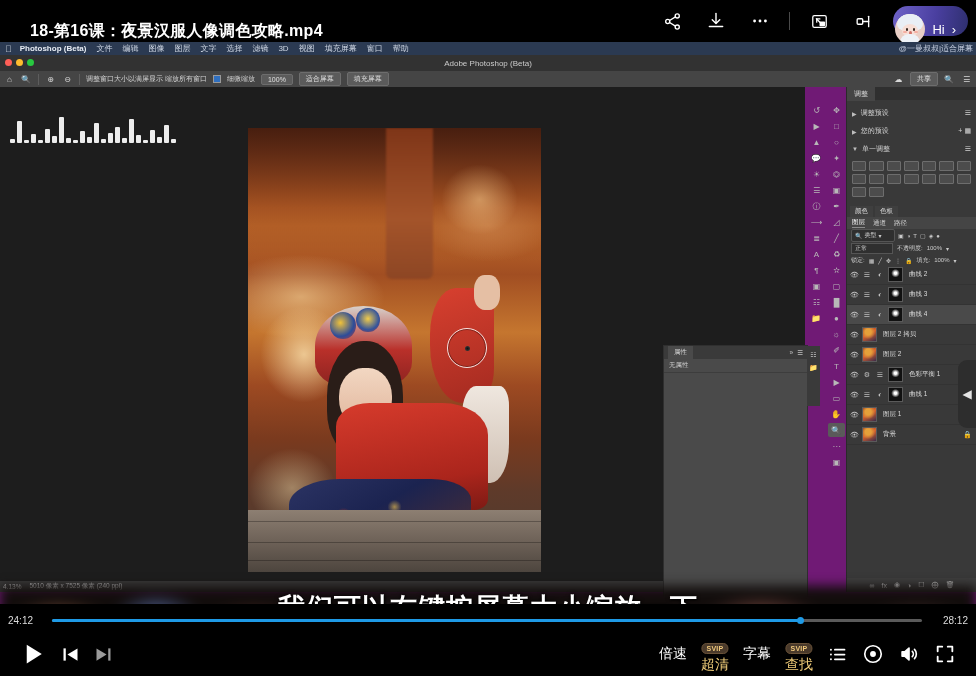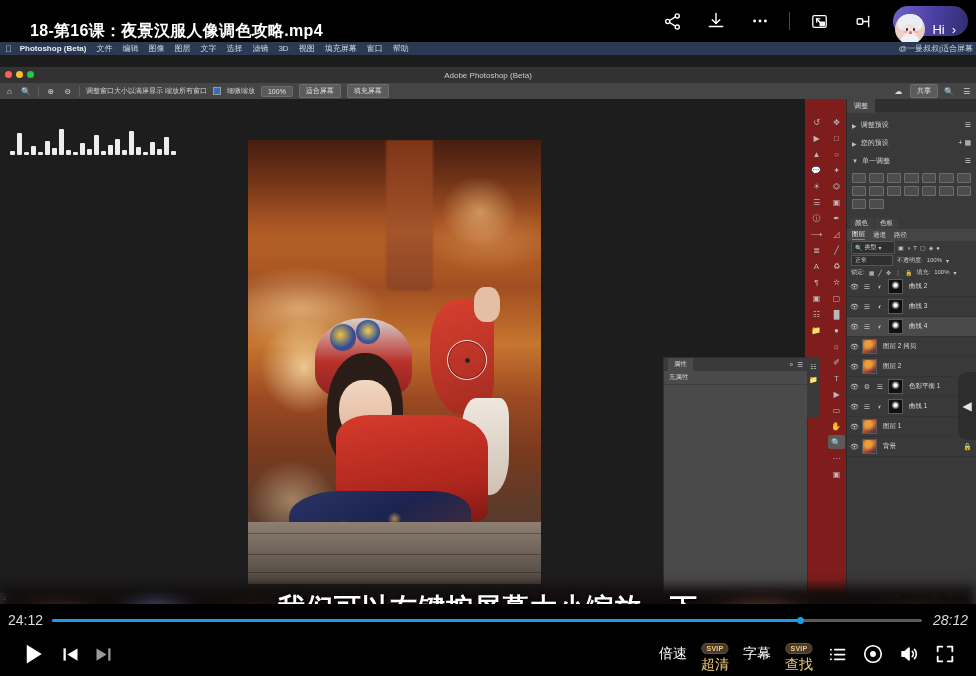--- a/index.html
+++ b/index.html
@@ -72,22 +72,22 @@
   .mac-bar { position: absolute; left: 0; top: 0; width: 976px; height: 13px;
     background: #2b3a52; display: flex; align-items: center; font-size: 8px;
     color: #cfd7e4; }
   .apple-logo { margin-left: 5px; font-size: 9px; color:#dfe5ee; }
   .mac-bar .appname { margin-left: 8px; font-weight: bold; color:#e8edf5; }
   .mac-bar .mi { margin-left: 10px; }
   .mac-bar .right { position: absolute; right: 3px; display:flex; gap:5px; align-items:center;
     color:#c6cfe0; }
 
   
-  .ps-window { position: absolute; left: 0; top: 25px; width: 976px; height: 549px;
-    background: #7f1d1d; }
+  .ps-window { position: absolute; left: 0; top: 13px; width: 976px; height: 549px;
+    background: #701a75; }
   .ps-titlebar { position:absolute; left:0; top:0; width:976px; height:16px;
     background:#323232; display:flex; align-items:center; justify-content:center; }
   .ps-titlebar .t { font-size: 8px; color: #cbcbcb; }
   .traffic { position: absolute; left: 5px; top: 4px; display: flex; gap: 4px; }
   .traffic i { width: 7px; height: 7px; border-radius: 50%; display:block; }
 
   
   .ps-options { position:absolute; left:0; top:16px; width:976px; height:16px;
     background:#454545; display:flex; align-items:center; font-size:7px; color:#d2d2d2; gap:6px;
     padding-left:4px; }
@@ -305,28 +305,28 @@
       radial-gradient(ellipse 80px 26px at 42% 55%, rgba(70,60,80,.7), rgba(0,0,0,0) 72%),
       radial-gradient(ellipse 70px 24px at 60% 60%, rgba(120,80,90,.6), rgba(0,0,0,0) 72%),
       radial-gradient(ellipse 80px 26px at 78% 50%, rgba(150,90,80,.7), rgba(0,0,0,0) 72%),
       radial-gradient(ellipse 70px 26px at 94% 62%, rgba(110,70,70,.7), rgba(0,0,0,0) 72%),
       #120d0c;
     filter: blur(6px);
   }
 
   
   .progress-wrap { position:absolute; left:0; top:604px; width:976px; height:32px;
-    display:flex; align-items:center; color:#dcdcdc; font-size:14px; }
+    display:flex; align-items:center; color:#dcdcdc; font-size:10px; }
   .time-cur { margin-left:8px; width:38px; }
   .bar { position:relative; flex:1; height:3px; background:#5a5a5a; border-radius:2px;
     margin:0 6px; cursor:pointer; }
   .bar-fill { position:absolute; left:0; top:0; height:3px; background:#1e9ae6; border-radius:2px; }
   .bar-knob { position:absolute; top:-2px; width:7px; height:7px; border-radius:50%;
     background:#1e9ae6; transform:translateX(-3px); }
-  .time-total { width:40px; text-align:right; margin-right:8px;font-style:italic; }
+  .time-total { width:40px; text-align:right; margin-right:8px; }
 
   
   .controls { position:absolute; left:0; top:632px; width:976px; height:44px;
     display:flex; align-items:center; }
   .ctrl-left { display:flex; align-items:center; gap:12px; margin-left:18px; }
   .ctrl-btn { color:#fff; display:flex; align-items:center; justify-content:center; cursor:pointer; }
   .ctrl-right { margin-left:auto; display:flex; align-items:center; gap:14px; margin-right:20px; }
   .txt-btn { position:relative; color:#fff; font-size:14px; cursor:pointer; white-space:nowrap; }
   .txt-btn.gold { color:#f3cf7a;margin-top:22px; }
   .svip {

